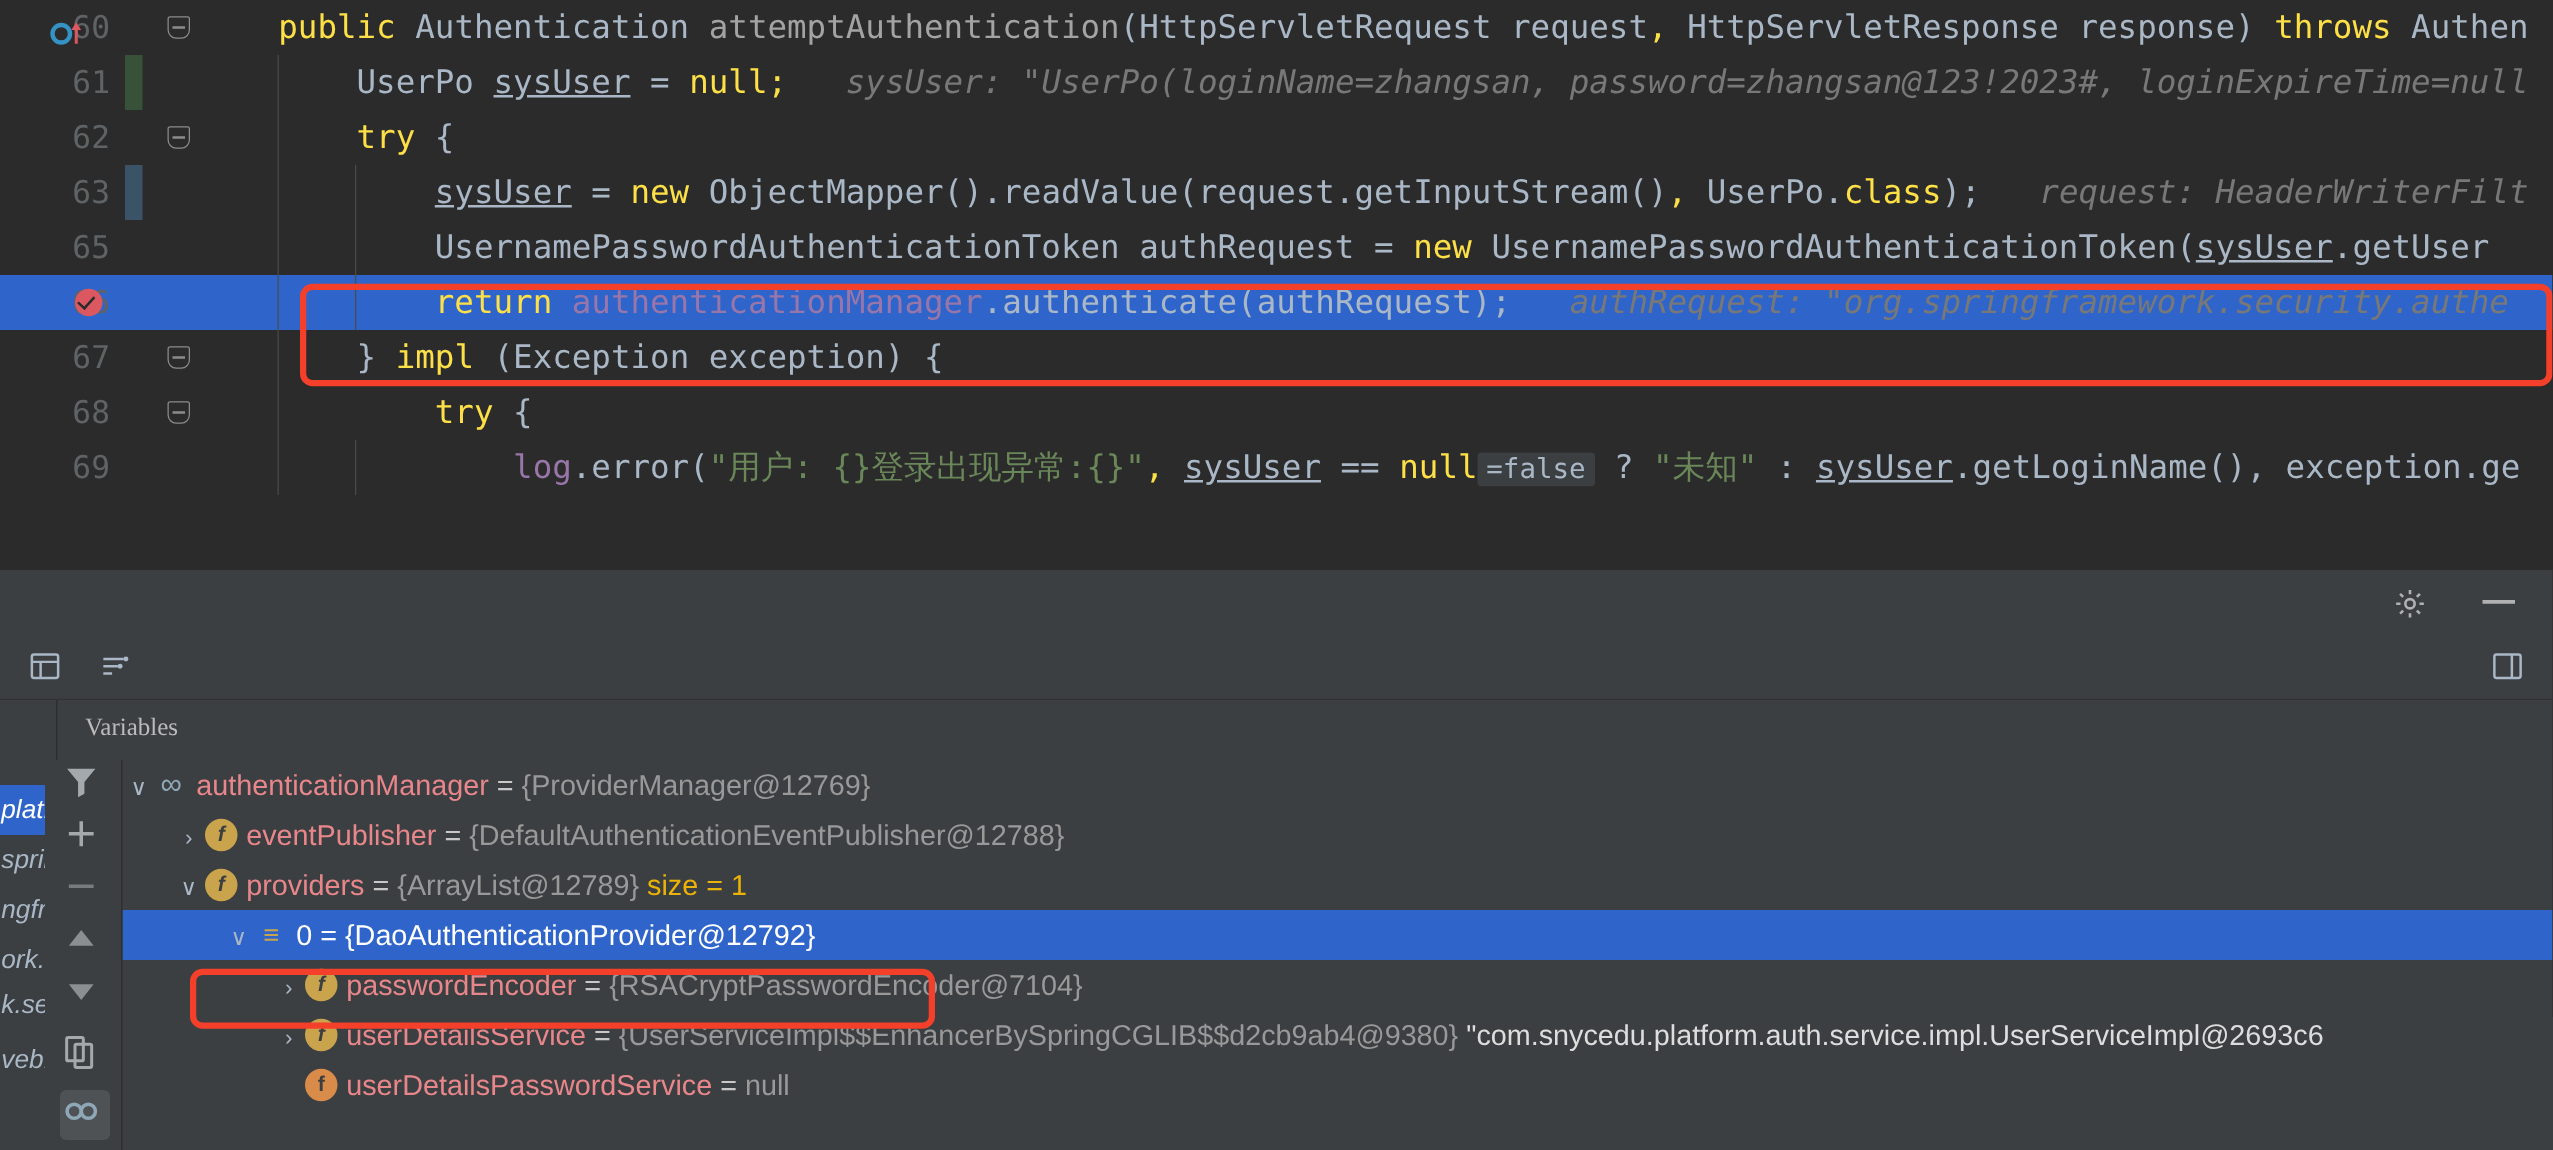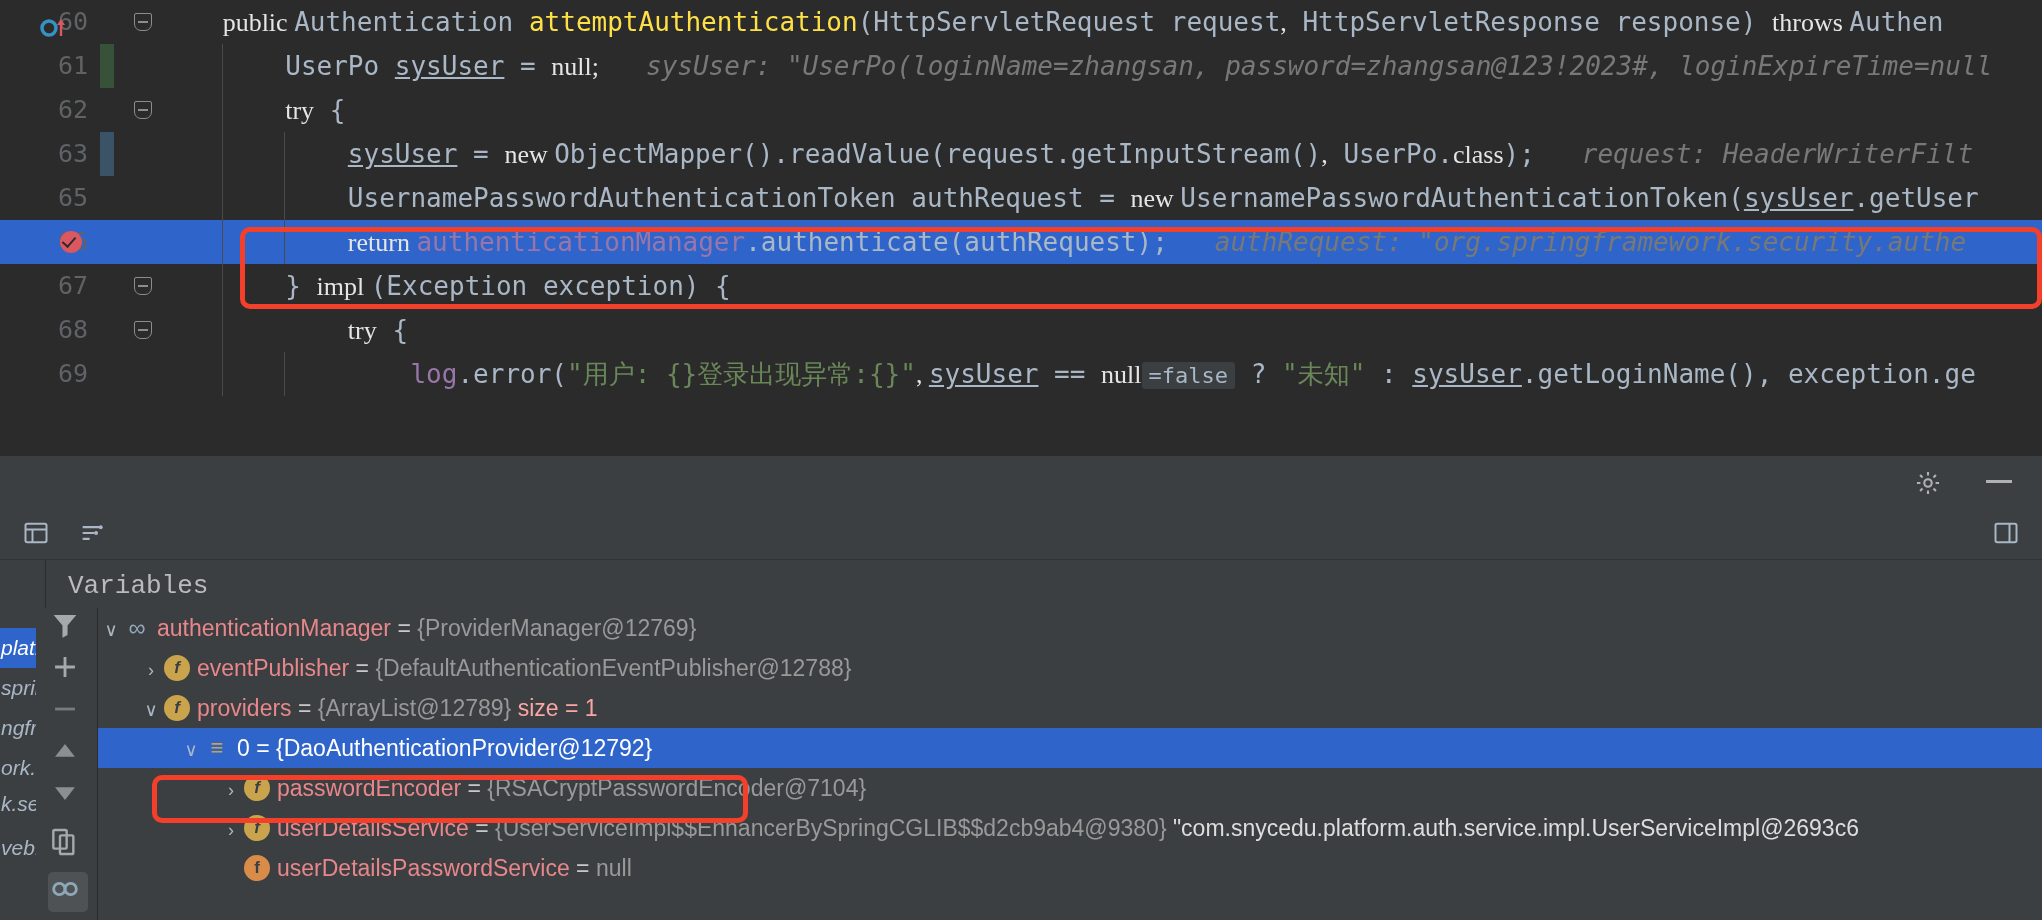--- a/index.html
+++ b/index.html
@@ -59,23 +59,23 @@
   .code-text {
     position: absolute; left: 160px; top: 0;
     height: 100%;
   }
   .indent-guide {
     position: absolute; top: 0; width: 1px; height: 44px;
     background: #4a4a4a;
   }
 
   
-  .kw   { color: #e5e5e5; font-family: Liberation Serif, serif; }
+  .kw   { color: #fde047; }
   .plain{ color: #a9b7c6; }
-  .fn   { color: #fde047; }
+  .fn   { color: #a3a3a3; }
   .field{ color: #9876aa; }
   .str  { color: #6a8759; }
   .hint { color: #787878; font-style: italic; }
   .ulink{ text-decoration: underline; text-decoration-color: #a9b7c6; }
   .inline-val {
     background: #3c3f41;
     color: #a9b7c6;
     font-style: normal;
     border-radius: 3px;
     padding: 1px 7px;
@@ -141,22 +141,22 @@
 
   
   #vars-header {
     position: absolute; left: 0; top: 560px;
     width: 2042px; height: 48px;
     background: #3c3f41;
   }
   #vars-header .label {
     position: absolute; left: 68px; top: 11px;
     color: #bbbbbb;
-    font-family: Liberation Mono, monospace;
-    font-size: 26px;
+    font-family: Liberation Serif, serif;
+    font-size: 20px;
   }
   #vars-header .divider-v {
     position: absolute; left: 45px; top: 0; width: 1px; height: 48px;
     background: #2b2b2b;
   }
   #left-strip {
     position: absolute; left: 0; top: 608px;
     width: 36px; height: 312px;
     background: #3c3f41;
   }
@@ -246,21 +246,21 @@
   .vicon.chain {
     color: #8fa8b8;
     font-size: 24px;
     line-height: 26px;
     text-align: center;
   }
   .vname { color: #e8878b; }
   .veq   { color: #c8c8c8; }
   .vval  { color: #999999; }
   .vstr  { color: #dddddd; }
-  .vsize { color: #fca5a5; }
+  .vsize { color: #eab308; }
   .var-row.selected .vname,
   .var-row.selected .vval,
   .var-row.selected .veq { color: #ffffff; }
 
   #red-box-vars {
     position: absolute;
     left: 152px; top: 775px;
     width: 596px; height: 48px;
     border: 5px solid #f4402a;
     border-radius: 10px;

